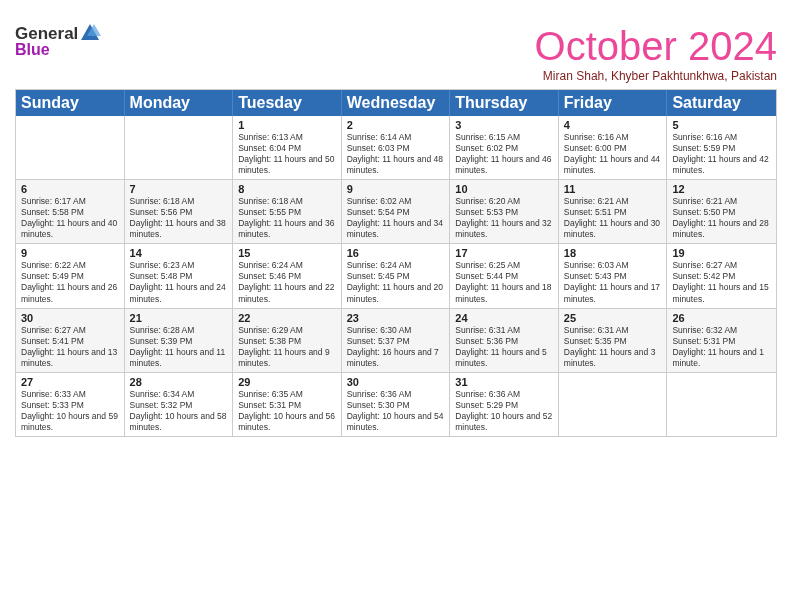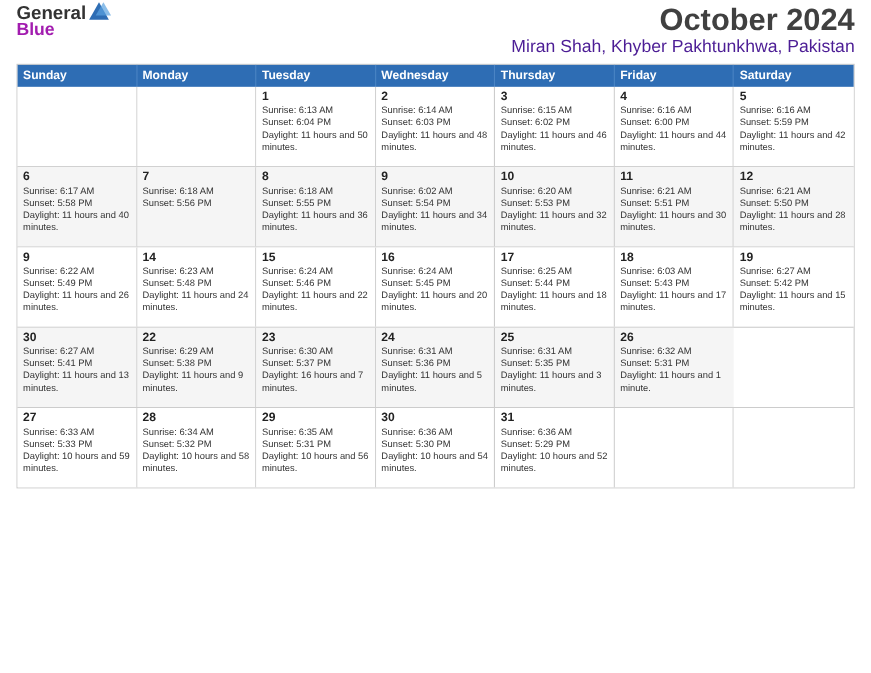--- a/index.html
+++ b/index.html
@@ -6,63 +6,63 @@
     body {
       font-family: Arial, sans-serif;
       background: #fff;
       width: 792px;
       height: 612px;
       overflow: hidden;
     }
     .page {
       width: 792px;
       height: 446px;
-      padding: 2px 15px;
+      padding: 24px 15px;
       display: flex;
       flex-direction: column;
       border-radius: 22px;
     }
     .header {
       display: flex;
       align-items: flex-start;
       justify-content: space-between;
       margin-bottom: 6px;
     }
     .logo-area {
       display: flex;
       align-items: center;
     }
     .logo-general { color: #333; }
     .logo-blue { color: #1a6bbf; }
     .title-area {
       text-align: right;
     }
     .month-title {
-      font-size: 28px;
-      color: #404040;
-      font-weight: bold;
+      font-size: 40px;
+      color: #ec4899;
+      font-weight: normal;
     }
     .subtitle {
-      font-size: 16px;
-      color: #4c1d95;
+      font-size: 12px;
+      color: #7f1d1d;
     }
     .calendar {
       flex: 1;
       display: flex;
       flex-direction: column;
       border: 1px solid #ccc;
     }
     .cal-header {
       display: grid;
       grid-template-columns: repeat(7, 1fr);
       background: #2e6db4;
     }
     .cal-header-cell {
       color: #fff;
-      font-size: 11px;
+      font-size: 16px;
       font-weight: bold;
       padding: 4px 5px;
       text-align: left;
       border-right: 1px solid #4a84c4;
     }
     .cal-header-cell:last-child { border-right: none; }
     .cal-body {
       flex: 1;
       display: flex;
       flex-direction: column;
@@ -170,20 +170,21 @@
           <div class="cal-cell alt-row">
             <span class="day-num">6</span>
         <span class="cell-line">Sunrise: 6:17 AM</span>
         <span class="cell-line">Sunset: 5:58 PM</span>
         <span class="cell-line">Daylight: 11 hours and 40 minutes.</span>
           </div>
           <div class="cal-cell alt-row">
             <span class="day-num">7</span>
         <span class="cell-line">Sunrise: 6:18 AM</span>
         <span class="cell-line">Sunset: 5:56 PM</span>
+        <span class="cell-line">Daylight: 11 hours and 38 minutes.</span>
           </div>
           <div class="cal-cell alt-row">
             <span class="day-num">8</span>
         <span class="cell-line">Sunrise: 6:18 AM</span>
         <span class="cell-line">Sunset: 5:55 PM</span>
         <span class="cell-line">Daylight: 11 hours and 36 minutes.</span>
           </div>
           <div class="cal-cell alt-row">
             <span class="day-num">9</span>
         <span class="cell-line">Sunrise: 6:02 AM</span>
@@ -252,20 +253,26 @@
         <span class="cell-line">Sunset: 5:42 PM</span>
         <span class="cell-line">Daylight: 11 hours and 15 minutes.</span>
           </div>
         </div>
         <div class="cal-row">
           <div class="cal-cell alt-row">
             <span class="day-num">30</span>
         <span class="cell-line">Sunrise: 6:27 AM</span>
         <span class="cell-line">Sunset: 5:41 PM</span>
         <span class="cell-line">Daylight: 11 hours and 13 minutes.</span>
+          </div>
+          <div class="cal-cell alt-row">
+            <span class="day-num">21</span>
+        <span class="cell-line">Sunrise: 6:28 AM</span>
+        <span class="cell-line">Sunset: 5:39 PM</span>
+        <span class="cell-line">Daylight: 11 hours and 11 minutes.</span>
           </div>
           <div class="cal-cell alt-row">
             <span class="day-num">22</span>
         <span class="cell-line">Sunrise: 6:29 AM</span>
         <span class="cell-line">Sunset: 5:38 PM</span>
         <span class="cell-line">Daylight: 11 hours and 9 minutes.</span>
           </div>
           <div class="cal-cell alt-row">
             <span class="day-num">23</span>
         <span class="cell-line">Sunrise: 6:30 AM</span>

